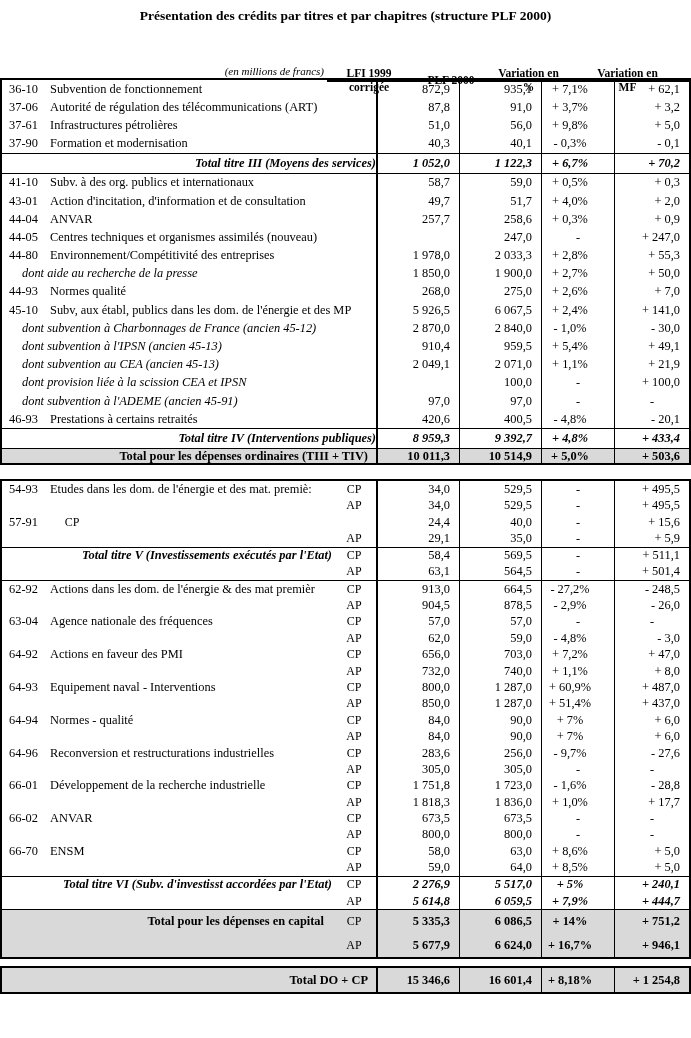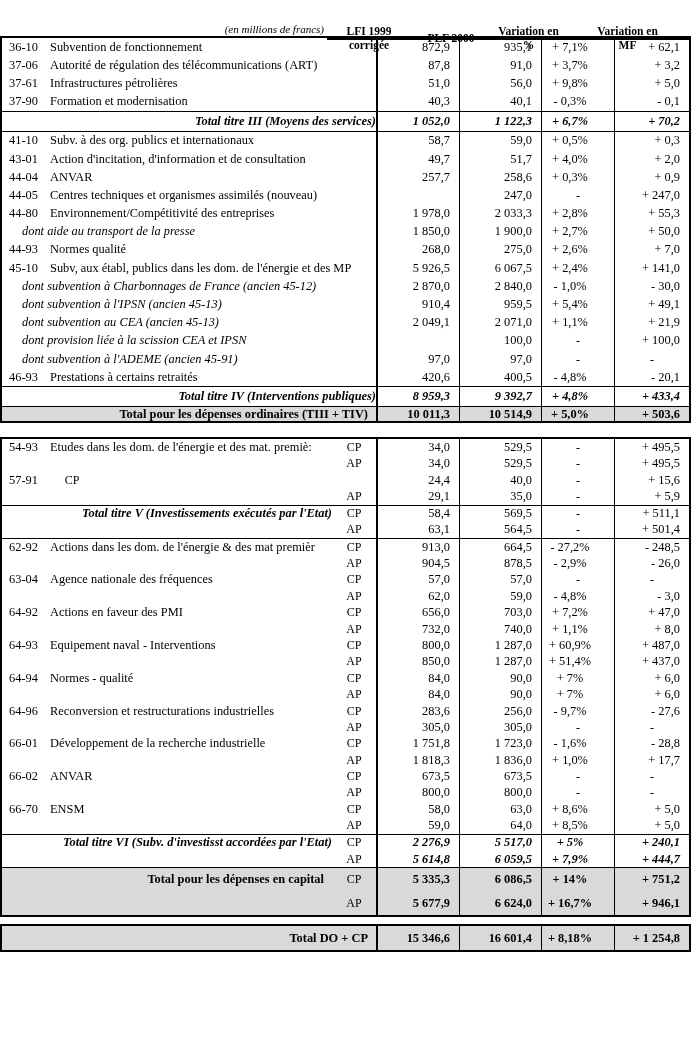--- a/index.html
+++ b/index.html
@@ -60,20 +60,21 @@
   .sep-top{border-top:1.5px solid #000;}
   .sep-bottom{border-bottom:1.5px solid #000;}
   .gap1{height:14px;}
   .gap2{height:7px;}
 </style>
 </head>
 <body>
 
 <div class="page">
 
+  <div class="title">Présentation des crédits par titres et par chapitres (structure PLF 2000)</div>
 
   <div class="header">
     <div class="h-spacer">(en millions de francs)</div>
     <div class="h-box">
       <div class="h-cell h-lfi">
         <div>LFI 1999</div>
         <div>corrigée</div>
       </div>
       <div class="h-cell h-plf">
         <div>PLF  2000</div>
@@ -197,21 +198,21 @@
         </div>
         <div class="cell val v-lfi">1 978,0</div>
         <div class="cell val v-plf">2 033,3</div>
         <div class="cell v-pct">+ 2,8%</div>
         <div class="cell val v-mf">+ 55,3</div>
       </div>
 
       <div class="row dont">
         <div class="cell label-cell">
 
-          <span class="lbl">dont aide au transport de la presse</span>
+          <span class="lbl">dont aide au recherche de la presse</span>
         </div>
         <div class="cell val v-lfi">1 850,0</div>
         <div class="cell val v-plf">1 900,0</div>
         <div class="cell v-pct">+ 2,7%</div>
         <div class="cell val v-mf">+ 50,0</div>
       </div>
 
       <div class="row">
         <div class="cell label-cell">
           <span class="code">44-93</span>

